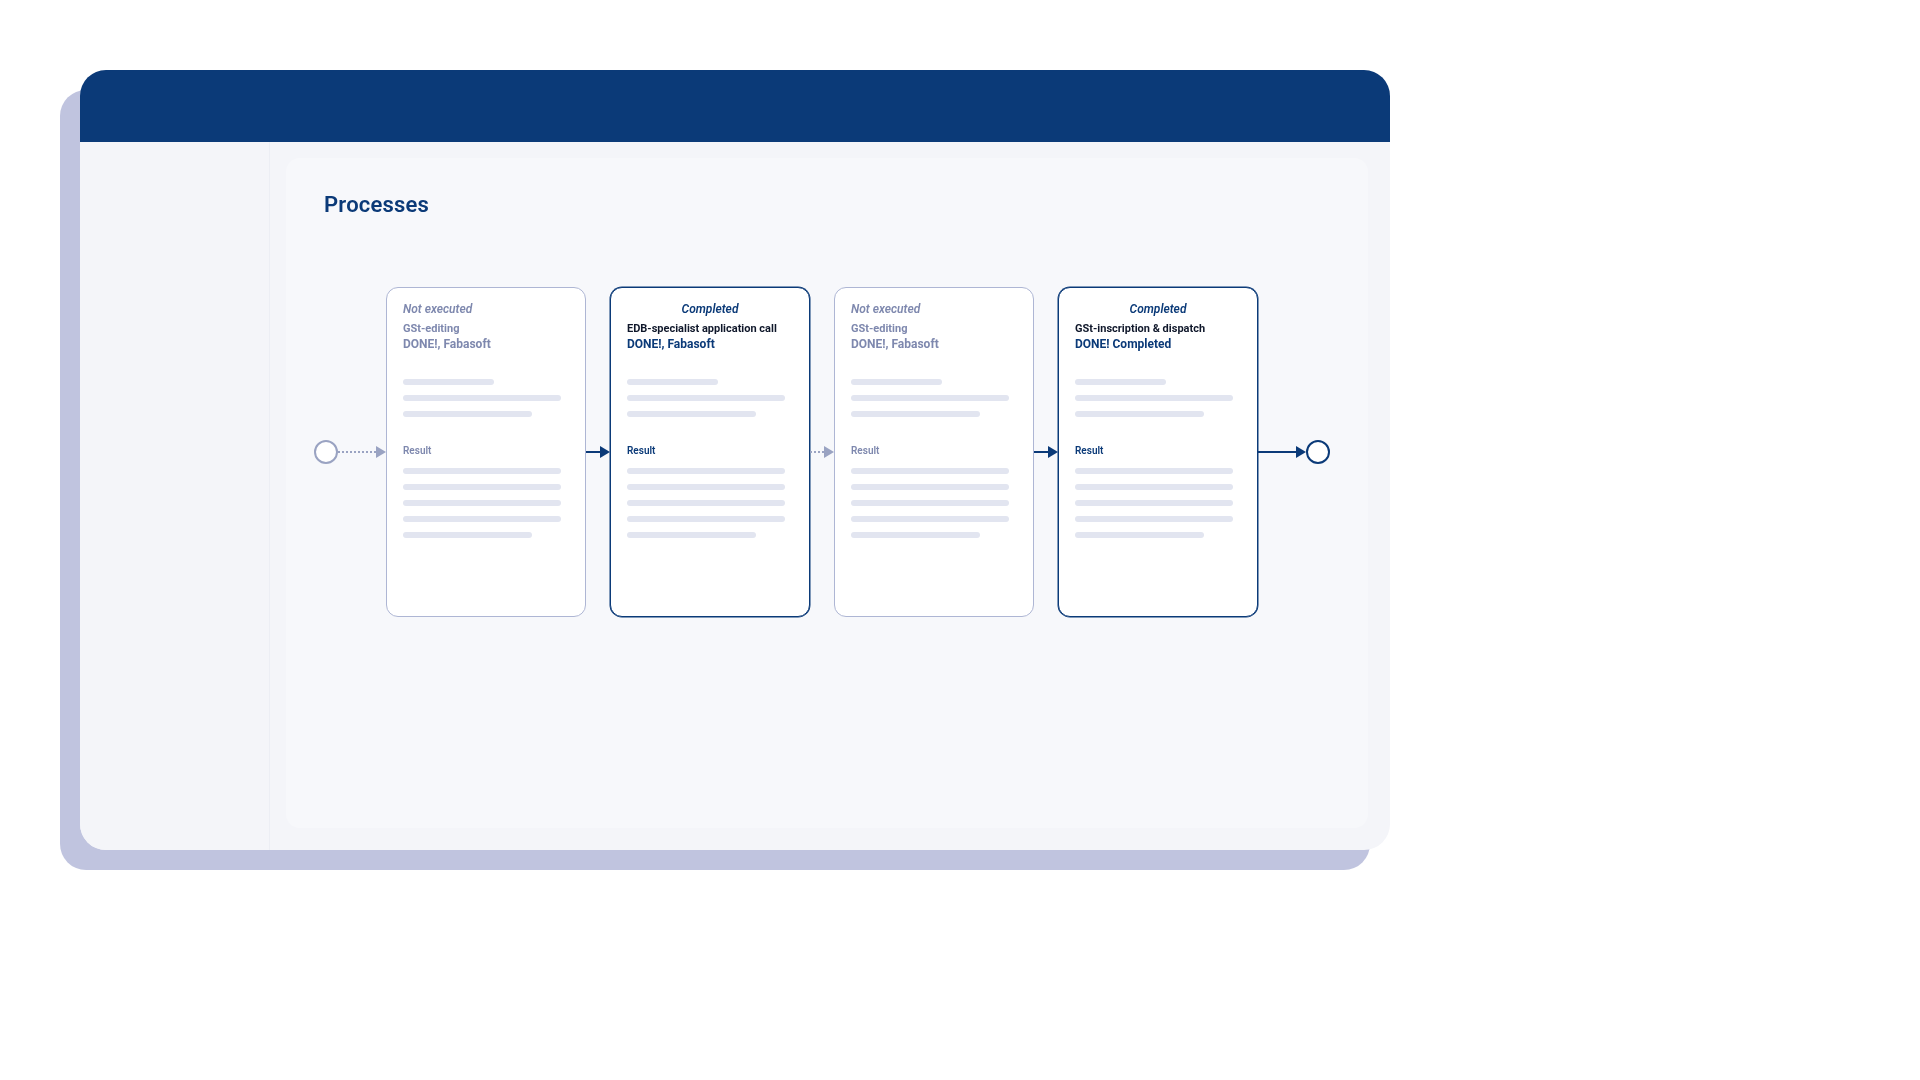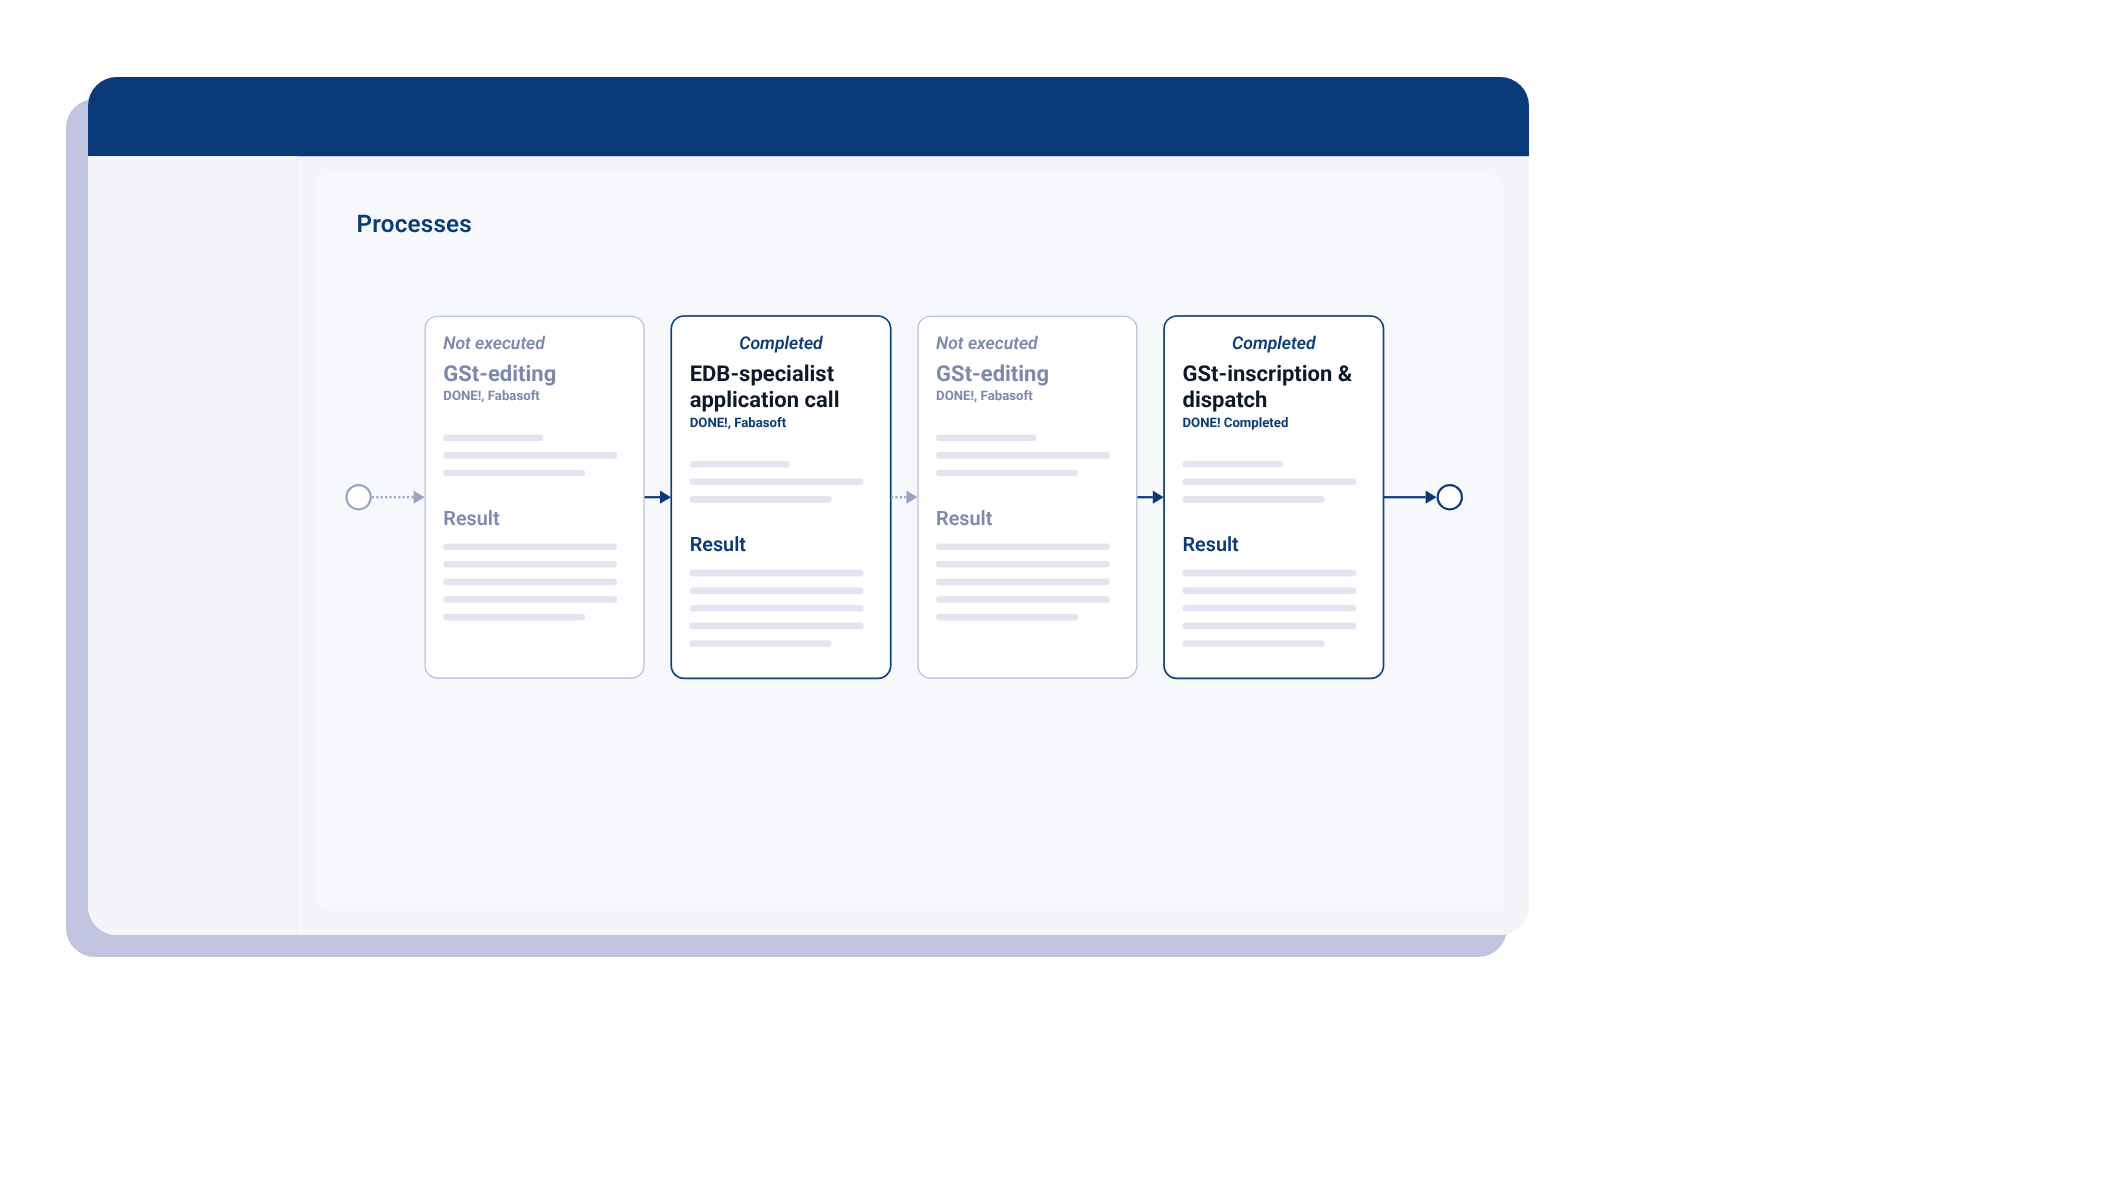--- a/index.html
+++ b/index.html
@@ -121,30 +121,30 @@
     border-radius: 12px;
     flex-shrink: 0;
     padding: 14px 16px 16px 16px;
     display: flex;
     flex-direction: column;
   }
   .card.muted  { border: 1.5px solid #aeb6d4; }
   .card.strong { border: 1.5px solid #0b3a78; box-shadow: 0 0 0 0.5px #0b3a78; }
 
   .status {
-    font-size: 16px;
+    font-size: 12px;
     font-style: italic;
     font-weight: 600;
     margin-bottom: 6px;
   }
   .card.muted  .status { color: #7e88ae; }
   .card.strong .status { color: #0b3a78; text-align: center; }
 
   .card-title {
-    font-size: 20px;
+    font-size: 11px;
     font-weight: 700;
     line-height: 1.2;
     margin-bottom: 2px;
   }
   .card.muted  .card-title { color: #7e88ae; }
   .card.strong .card-title { color: #0f172a; }
 
   .card-sub {
     font-size: 12px;
     font-weight: 700;
@@ -158,21 +158,21 @@
     height: 6px;
     background: #e2e5f0;
     border-radius: 3px;
     margin-bottom: 10px;
   }
   .sk.short  { width: 55%; }
   .sk.long   { width: 95%; }
   .sk.med    { width: 78%; }
 
   .result-label {
-    font-size: 18px;
+    font-size: 10px;
     font-weight: 600;
     margin-top: 18px;
     margin-bottom: 12px;
   }
   .card.muted  .result-label { color: #7e88ae; }
   .card.strong .result-label { color: #0b3a78; }
 </style>
 </head>
 <body>
 

